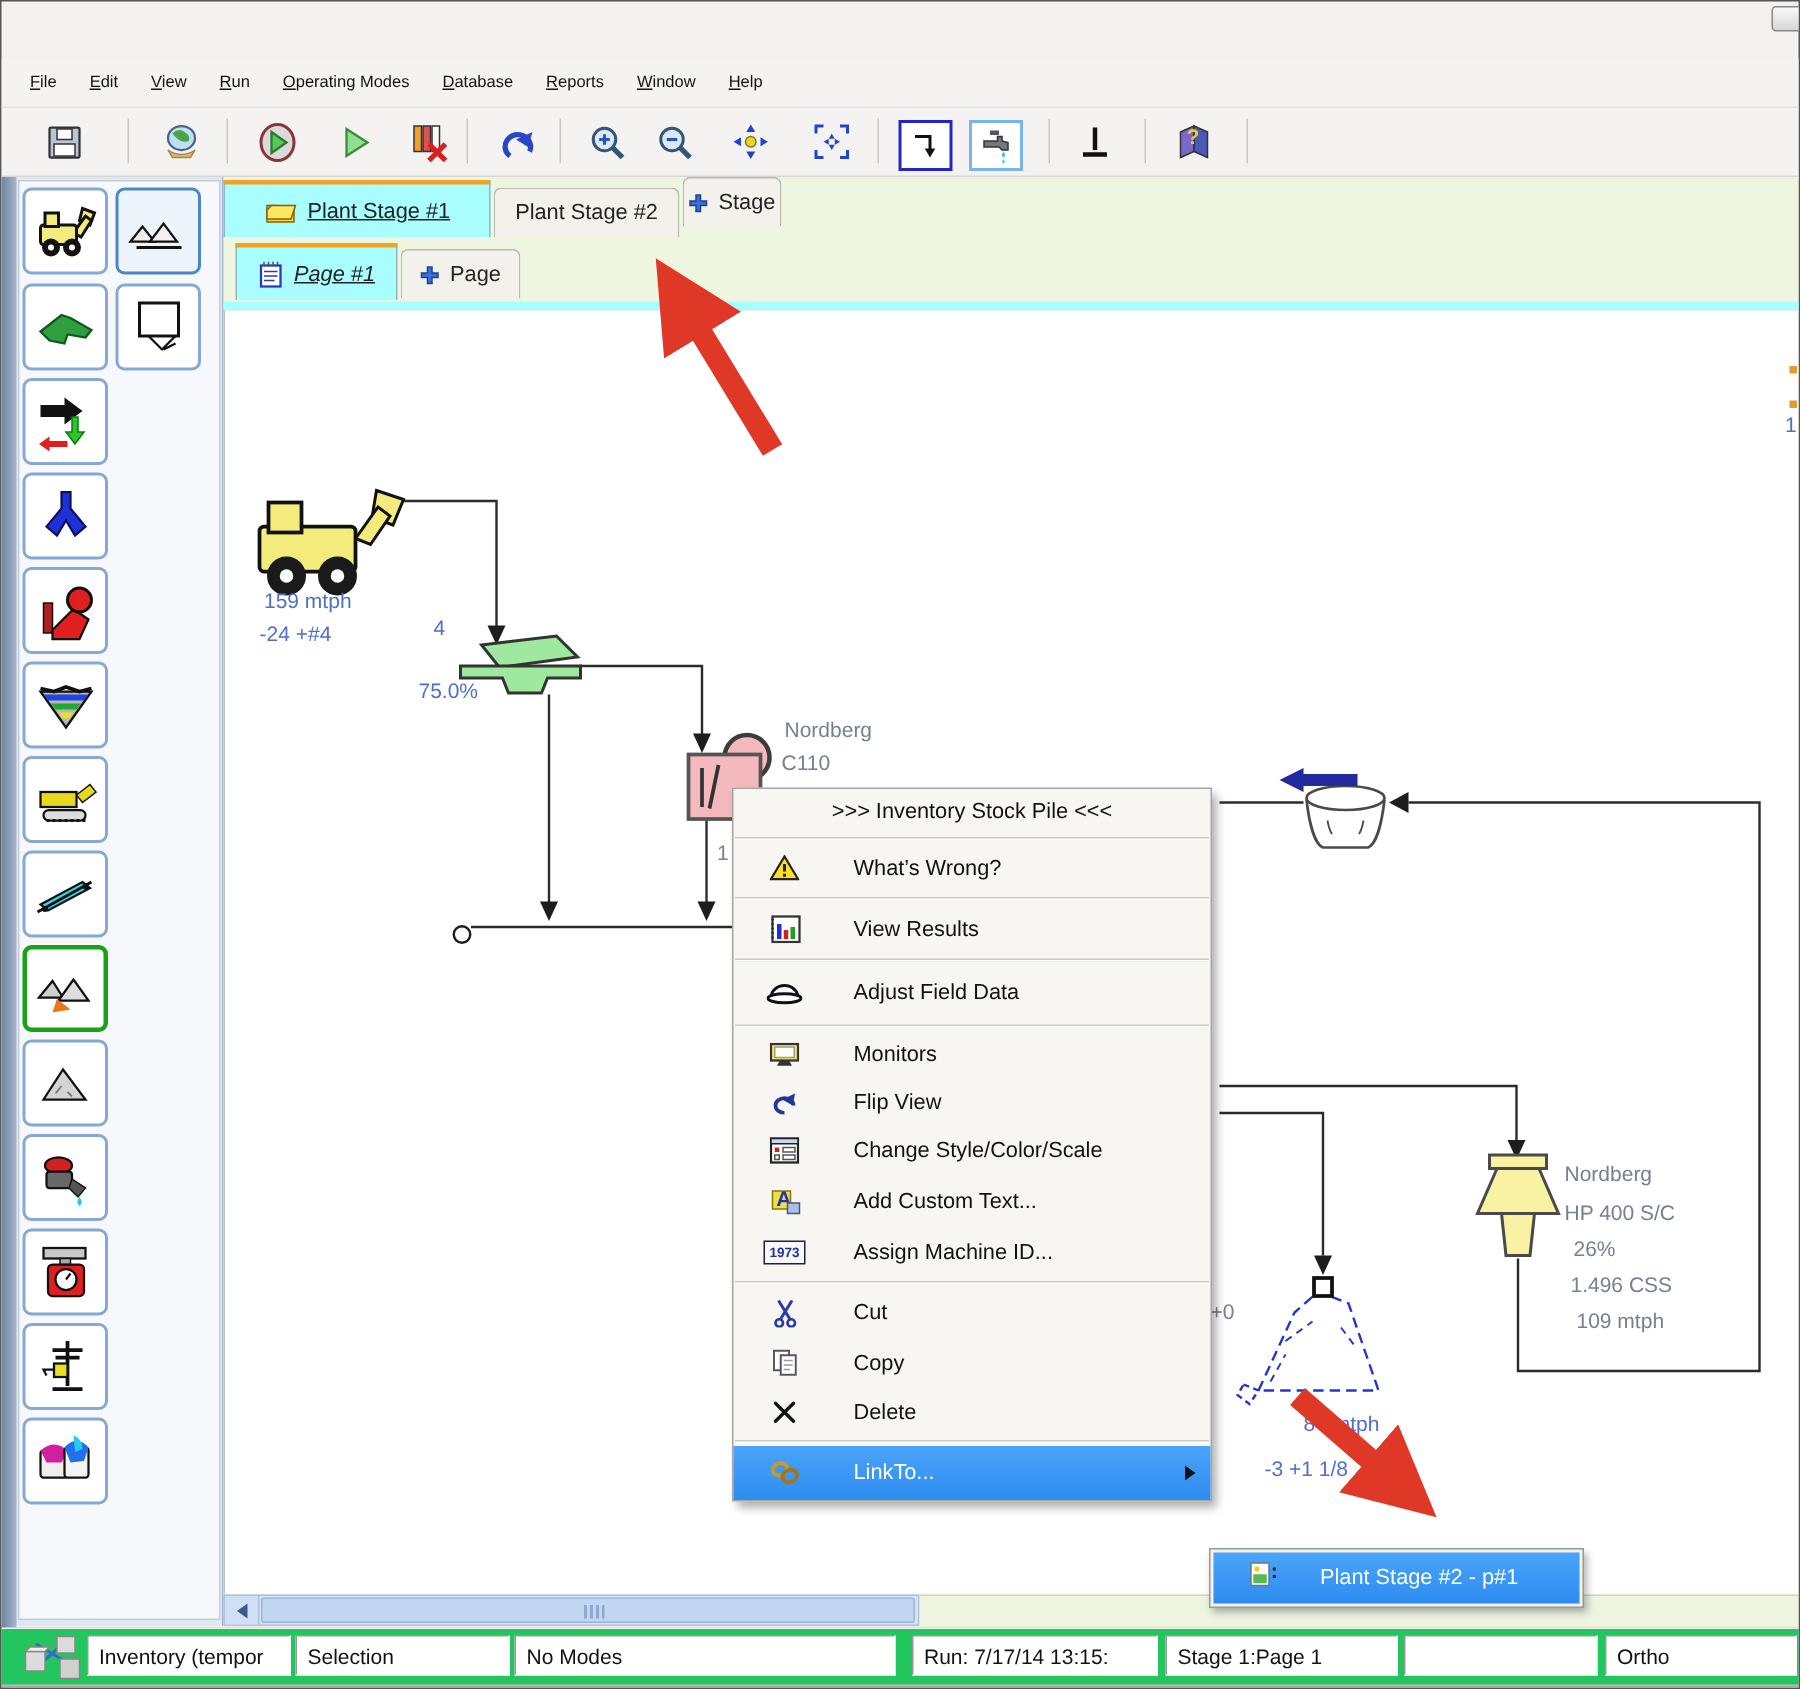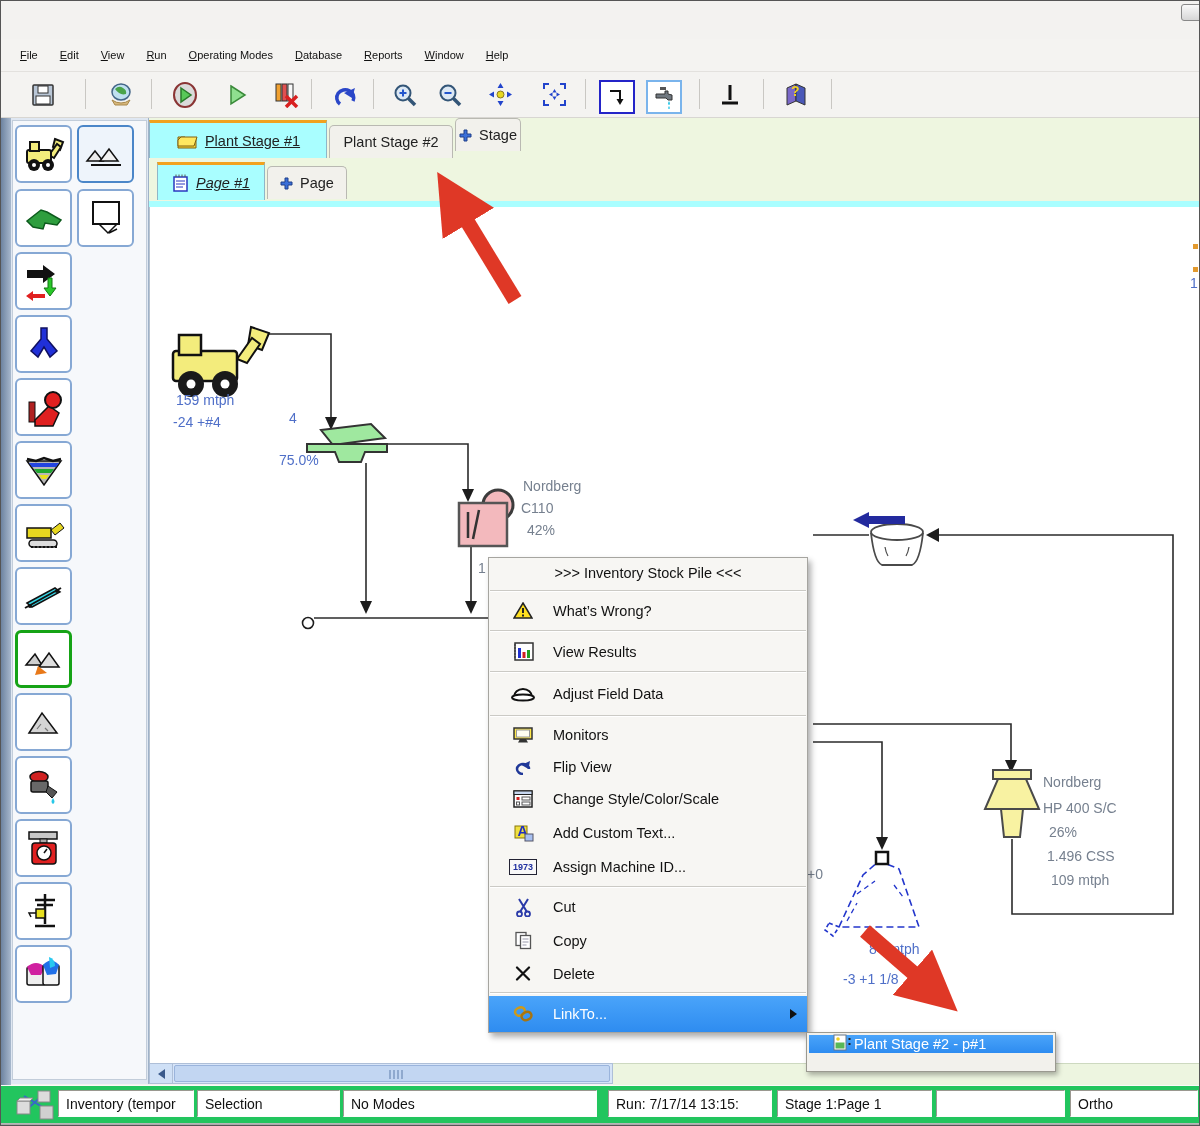--- a/index.html
+++ b/index.html
@@ -50,36 +50,36 @@
   .hs-thumb{position:absolute;left:24px;top:1px;width:436px;height:17px;background:#c2d6f2;border:1px solid #9ab4dc;border-radius:2px;box-sizing:border-box;}
   .hs-grip{position:absolute;left:214px;top:4px;width:14px;height:9px;
            background:repeating-linear-gradient(90deg,#8fa9ce 0 2px,transparent 2px 4px);}
   .greenstrip{left:612px;top:1062px;width:588px;height:22px;background:#edf5e0;border-top:1px solid #cdd9c0;box-sizing:border-box;}
   
   .statusbar{left:0;top:1084px;width:1200px;height:38px;background:#22c55e;border-top:1px solid #fbfaf8;}
   .sfield{position:absolute;top:4px;height:27px;line-height:27px;padding-left:7px;font-size:14px;color:#111;background:#fff;
           border:1px solid;border-color:#9a9890 #fdfdfb #fdfdfb #9a9890;box-sizing:border-box;overflow:hidden;white-space:nowrap;}
   .bottomedge{left:0;top:1122px;width:1200px;height:4px;background:linear-gradient(#bdbdbd,#8a8a8a);}
   
-  .ctxmenu{left:487px;top:556px;width:320px;background:#f7f6f3;border:1px solid #a6a5a0;
+  .ctxmenu{left:487px;top:524px;width:320px;background:#f7f6f3;border:1px solid #a6a5a0;
            box-shadow:3px 4px 6px rgba(0,0,0,.32);z-index:5;box-sizing:border-box;padding-bottom:0;}
   .cm-header{height:30px;line-height:30px;text-align:center;font-size:14.5px;color:#111;}
   .cm-sep{height:1px;background:#cbcac5;border-bottom:1px solid #fff;margin:2px 1px;}
-  .cm-item{height:33px;display:flex;align-items:center;padding-left:20px;gap:16px;font-size:14.5px;color:#111;}
+  .cm-item{height:33px;display:flex;align-items:center;padding-left:20px;gap:32px;font-size:14.5px;color:#111;}
   .cm-item .ic{width:28px;display:flex;justify-content:center;align-items:center;}
   .cm-item.hl{height:36px;background:linear-gradient(#4aa4fa,#2e8cf0);color:#fff;position:relative;}
   .hl-arrow{position:absolute;right:10px;top:13px;width:0;height:0;border-left:7px solid #111;
             border-top:5px solid transparent;border-bottom:5px solid transparent;}
   .mid-box{width:27px;height:14px;border:1px solid #223;background:#f8f8f8;font-size:9px;font-weight:bold;
            color:#2030a0;display:flex;align-items:center;justify-content:center;letter-spacing:0;}
   
   .submenu{left:805px;top:1031px;width:250px;height:40px;background:#f2f1ec;border:1px solid #9a9990;
            box-shadow:2px 3px 5px rgba(0,0,0,.3);z-index:6;box-sizing:border-box;padding:2px;}
-  .sm-item{height:18px;background:linear-gradient(#4aa4fa,#2e8cf0);color:#fff;display:flex;align-items:center;
-           padding-left:24px;gap:2px;font-size:14.5px;}
+  .sm-item{height:34px;background:linear-gradient(#4aa4fa,#2e8cf0);color:#fff;display:flex;align-items:center;
+           padding-left:24px;gap:28px;font-size:14.5px;}
   .overlay{pointer-events:none;z-index:9;}
 </style>
 </head>
 <body>
 
 <div class="app">
 
   <div class="abs cap-btn"></div>
 
   <div class="abs menubar">

